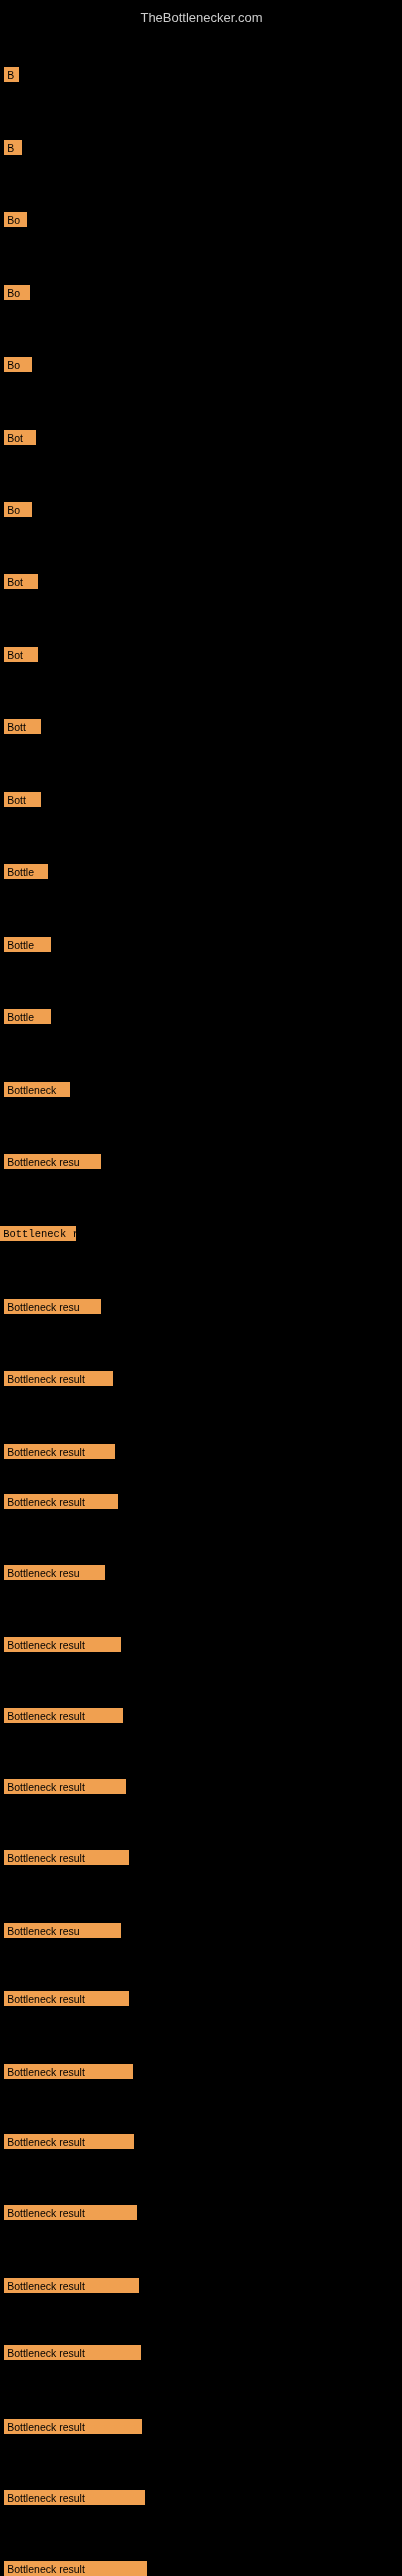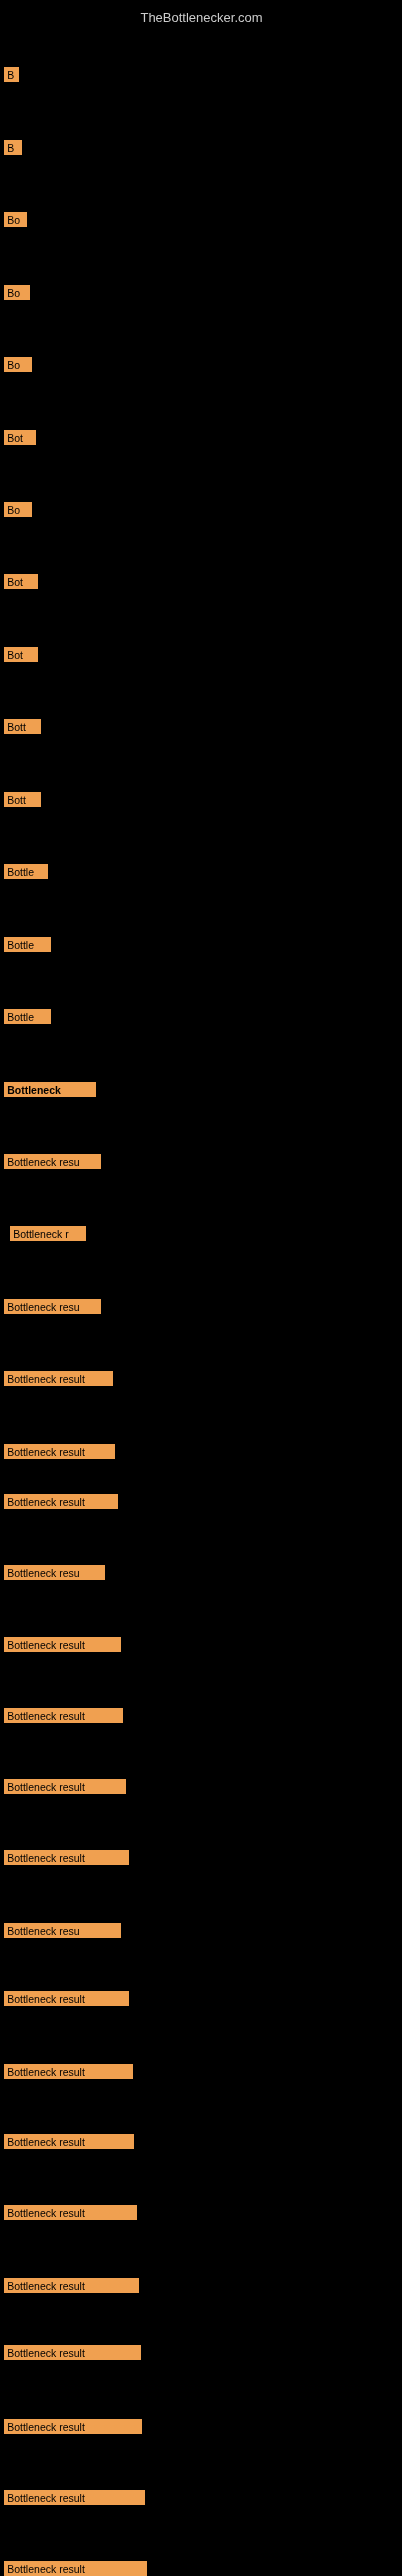--- a/index.html
+++ b/index.html
@@ -94,26 +94,26 @@
     <div class="bottleneck-item" style="position: absolute; top: 837px; left: 4px;">
       <span class="bottleneck-label" style="width: 44px;">Bottle</span>
     </div>
     <div class="bottleneck-item" style="position: absolute; top: 910px; left: 4px;">
       <span class="bottleneck-label" style="width: 47px;">Bottle</span>
     </div>
     <div class="bottleneck-item" style="position: absolute; top: 982px; left: 4px;">
       <span class="bottleneck-label" style="width: 47px;">Bottle</span>
     </div>
     <div class="bottleneck-item" style="position: absolute; top: 1055px; left: 4px;">
-      <span class="bottleneck-label" style="width: 92px; font-weight: bold;">Bottleneck</span>
+      <span class="bottleneck-label" style="width: 66px;">Bottleneck</span>
     </div>
     <div class="bottleneck-item" style="position: absolute; top: 1127px; left: 4px;">
       <span class="bottleneck-label" style="width: 97px;">Bottleneck resu</span>
     </div>
-    <div class="bottleneck-item" style="position: absolute; top: 1199px; left: 10px;">
+    <div class="bottleneck-item" style="position: absolute; top: 1199px; left: 0; font-family: Liberation Mono, monospace;">
       <span class="bottleneck-label" style="width: 76px;">Bottleneck r</span>
     </div>
     <div class="bottleneck-item" style="position: absolute; top: 1272px; left: 4px;">
       <span class="bottleneck-label" style="width: 97px;">Bottleneck resu</span>
     </div>
     <div class="bottleneck-item" style="position: absolute; top: 1344px; left: 4px;">
       <span class="bottleneck-label" style="width: 109px;">Bottleneck result</span>
     </div>
     <div class="bottleneck-item" style="position: absolute; top: 1417px; left: 4px;">
       <span class="bottleneck-label" style="width: 111px;">Bottleneck result</span>

